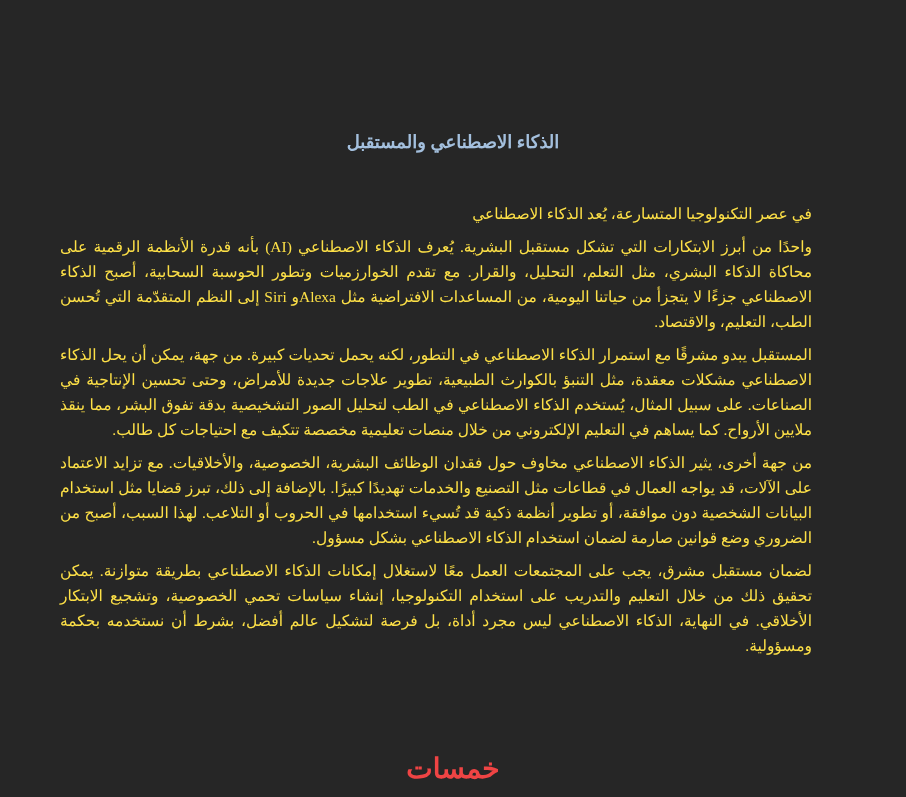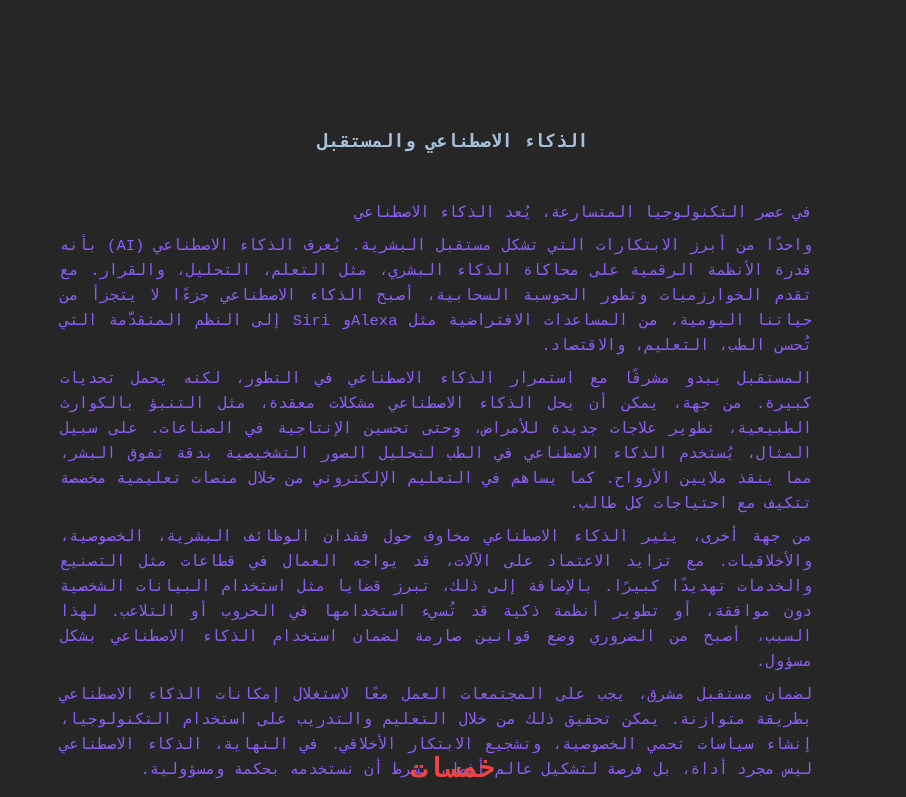--- a/index.html
+++ b/index.html
@@ -7,35 +7,35 @@
     padding: 0;
     background: #262626;
   }
   .page {
     position: relative;
     width: 906px;
     height: 797px;
     margin: 0 auto;
     background: #262626;
     overflow: hidden;
-    font-family: Liberation Mono, monospace;
+    font-family: Liberation Serif, serif;
     direction: rtl;
   }
   .doc-title {
     margin: 0;
     padding-top: 130px;
     text-align: center;
     color: #a4c0de;
     font-size: 18px;
     font-weight: bold;
     line-height: 25px;
   }
   .doc-body {
     margin: 46px 94px 0 60px;
-    color: #8b5cf6;
+    color: #fde047;
     font-size: 15.5px;
     line-height: 25px;
     text-align: justify;
   }
   .doc-body p {
     margin: 0 0 8px 0;
   }
   .brand-footer {
     position: absolute;
     bottom: 12px;

